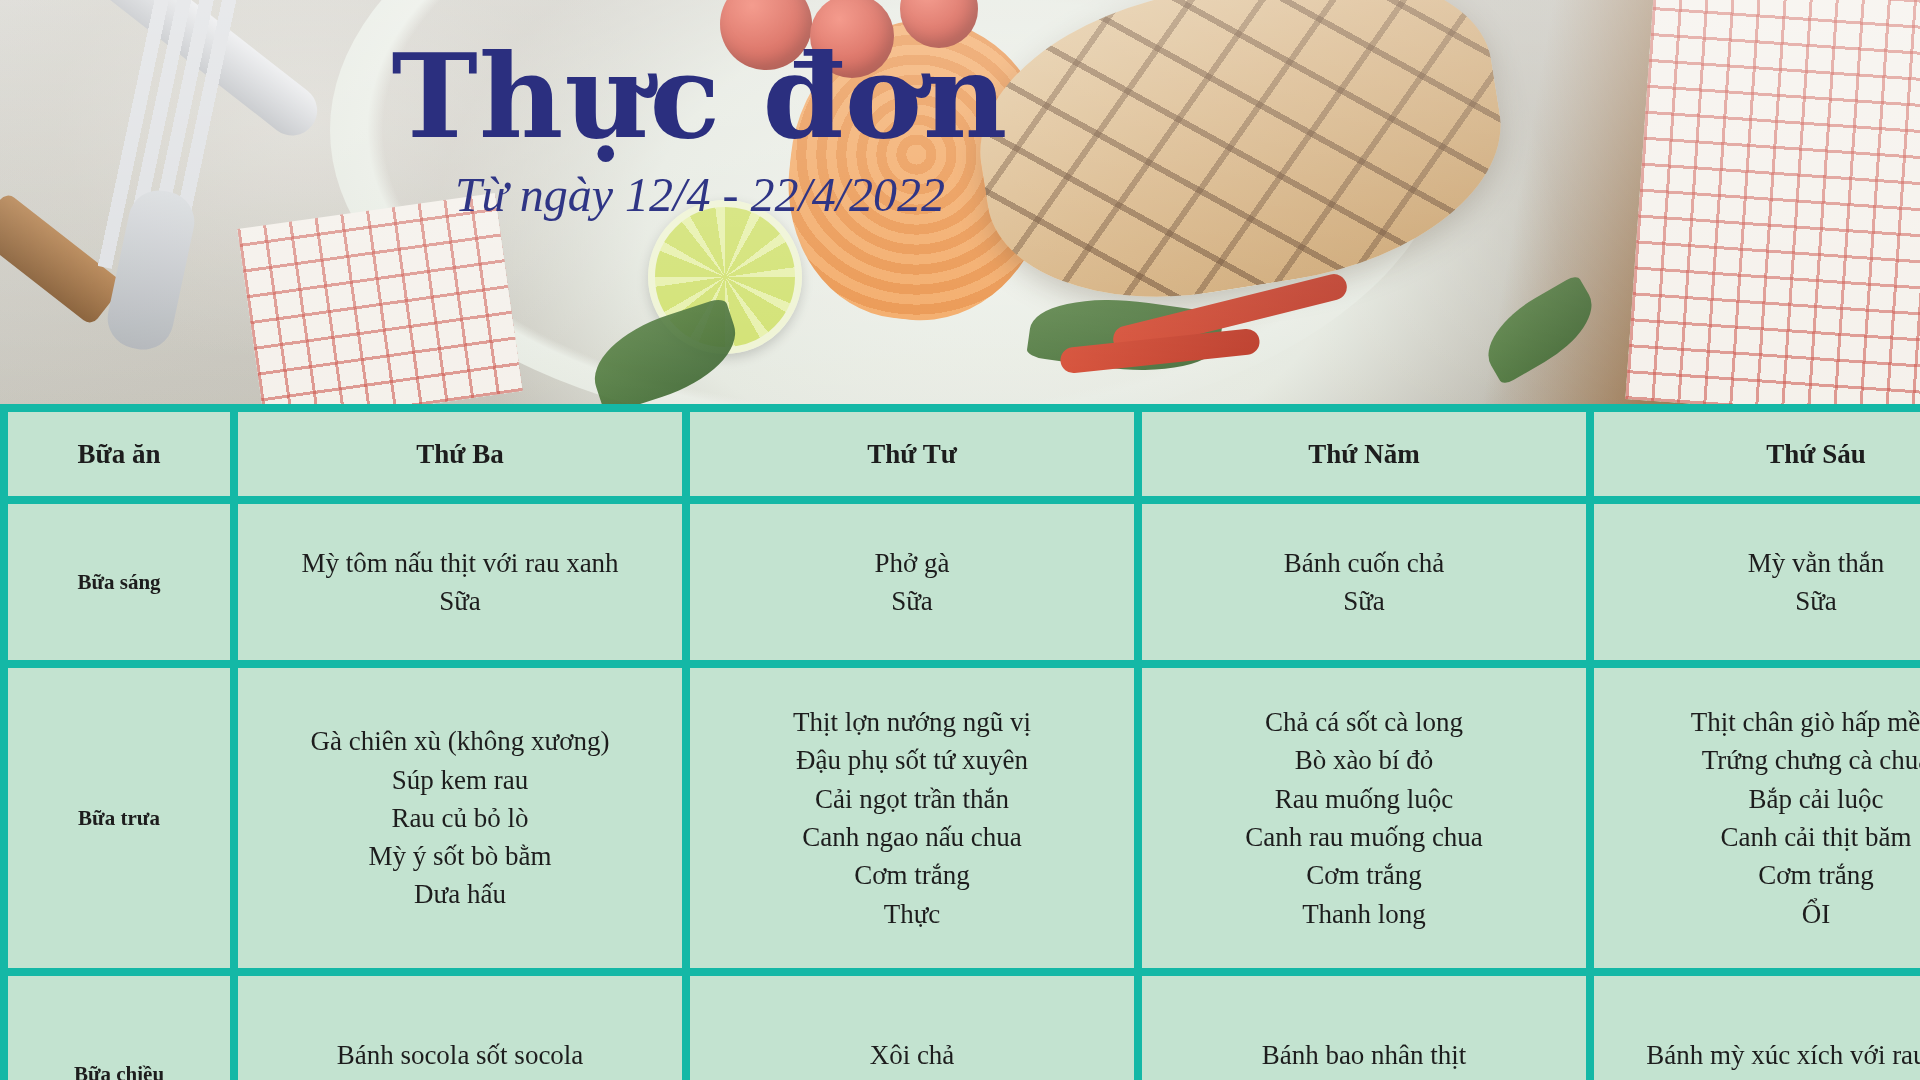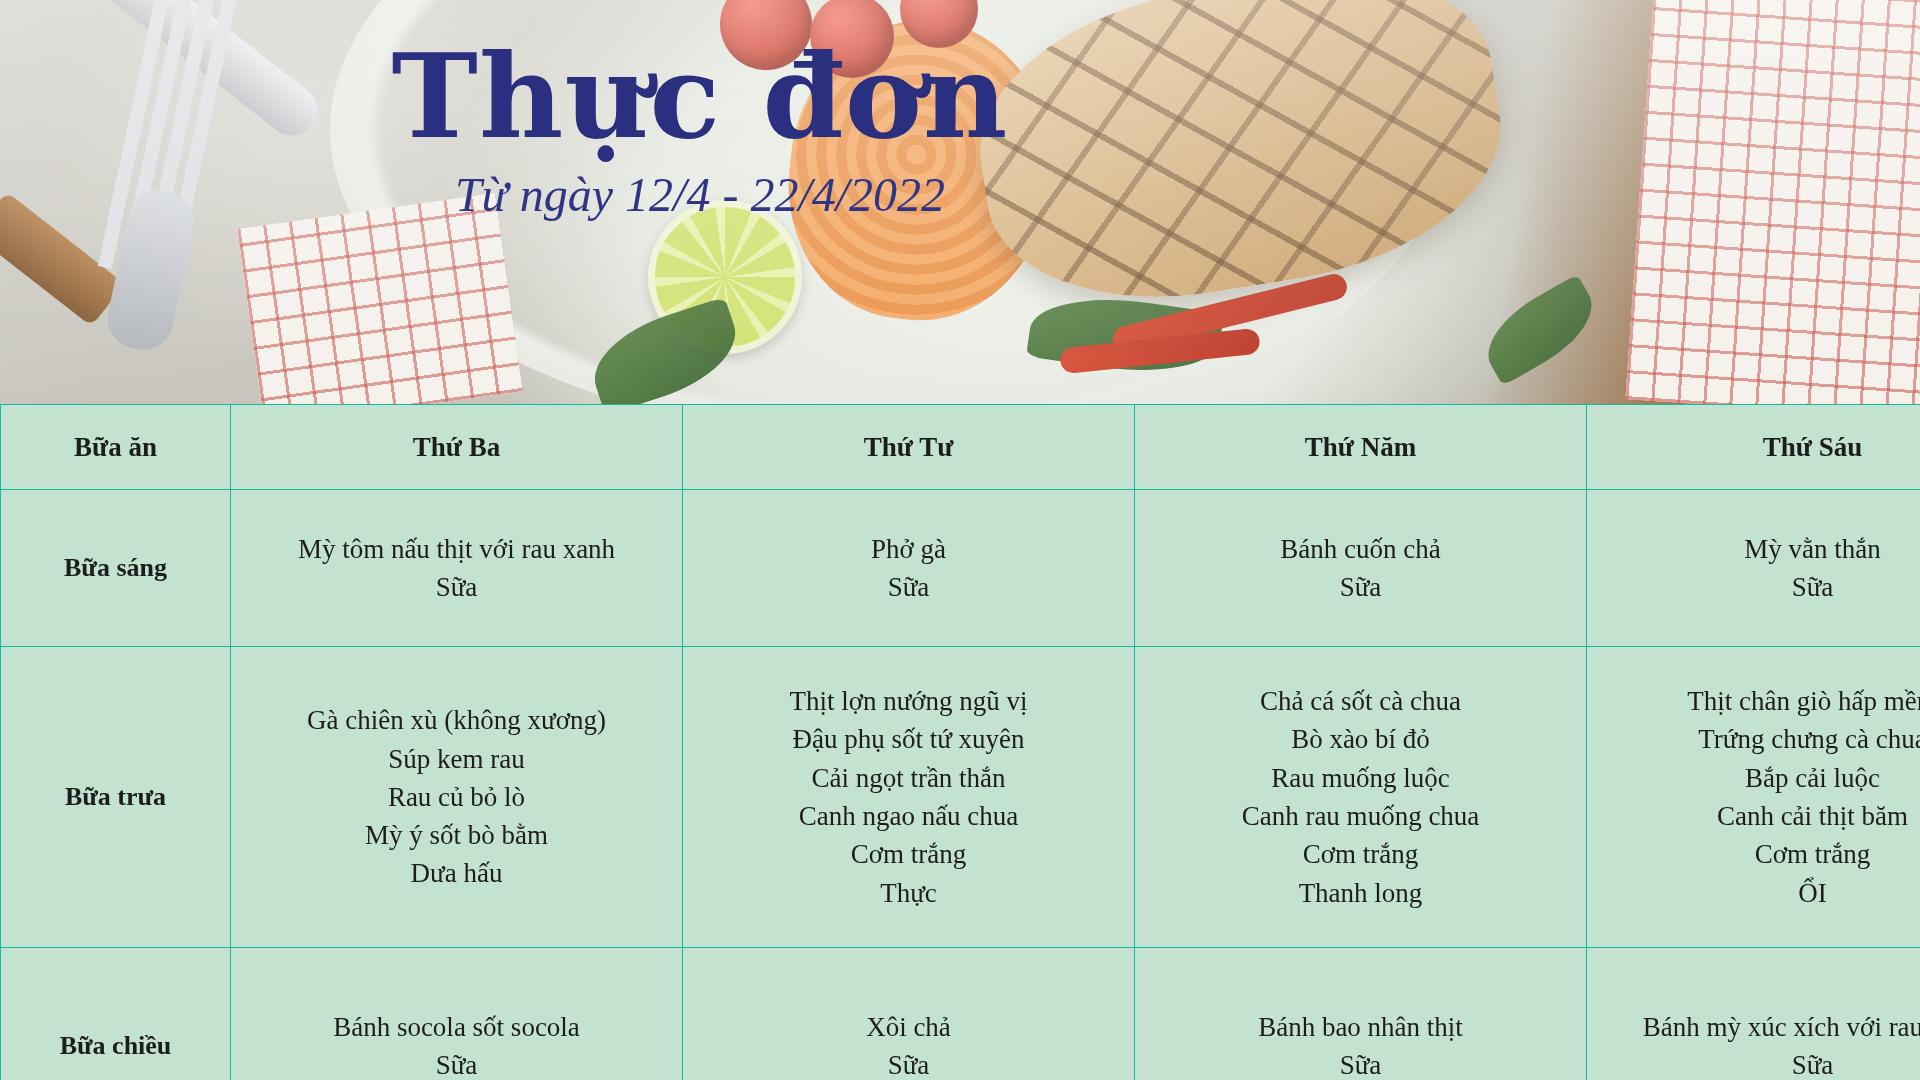--- a/index.html
+++ b/index.html
@@ -166,36 +166,36 @@
   .menu-table {
     position: absolute;
     left: 0;
     top: 404px;
     width: 1920px;
     border-collapse: collapse;
     table-layout: fixed;
     background: #c3e3d0;
   }
   .menu-table td, .menu-table th {
-    border: 1px solid #14b8a6;
+    border: 8px solid #14b8a6;
     text-align: center;
     vertical-align: middle;
     color: #1d1d1d;
     font-family: "Liberation Serif", serif;
   }
   .menu-table th {
     font-size: 27px;
     font-weight: bold;
     height: 72px;
     padding: 6px 8px;
   }
   .col-meal { width: 230px; }
   .col-day { width: 452px; }
   .meal-label {
-    font-size: 26px;
+    font-size: 21px;
     font-weight: bold;
     padding: 10px 6px;
   }
   .cell {
     font-size: 27px;
     line-height: 1.42;
     padding: 14px 16px;
     border-radius: 26px;
   }
   .cell .line { display: block; }
@@ -285,21 +285,21 @@
           </td>
         <td class="cell">
             <span class="line">Thịt lợn nướng ngũ vị</span>
             <span class="line">Đậu phụ sốt tứ xuyên</span>
             <span class="line">Cải ngọt trần thắn</span>
             <span class="line">Canh ngao nấu chua</span>
             <span class="line">Cơm trắng</span>
             <span class="line">Thực</span>
           </td>
         <td class="cell">
-            <span class="line">Chả cá sốt cà chua</span>
+            <span class="line">Chả cá sốt cà long</span>
             <span class="line">Bò xào bí đỏ</span>
             <span class="line">Rau muống luộc</span>
             <span class="line">Canh rau muống chua</span>
             <span class="line">Cơm trắng</span>
             <span class="line">Thanh long</span>
           </td>
         <td class="cell">
             <span class="line">Thịt chân giò hấp mềm</span>
             <span class="line">Trứng chưng cà chua</span>
             <span class="line">Bắp cải luộc</span>

